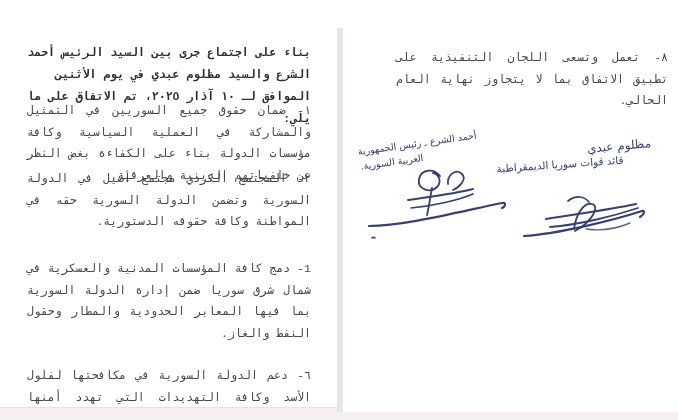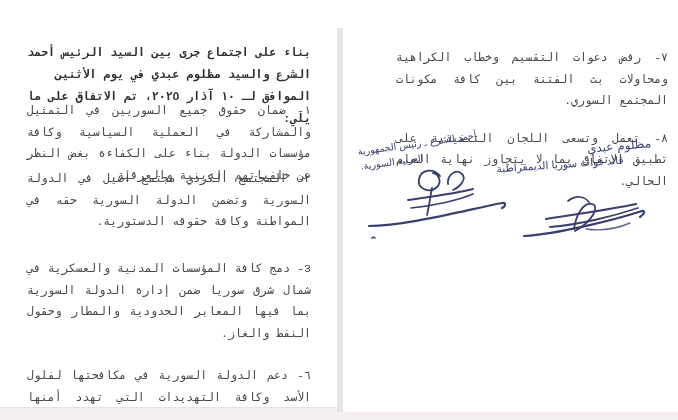--- a/index.html
+++ b/index.html
@@ -45,29 +45,28 @@
 </style>
 </head>
 <body>
 
 <div class="canvas">
 
   <div class="page page-left">
     <p class="doc-text preamble" dir="rtl">بناء على اجتماع جرى بين السيد الرئيس أحمد الشرع والسيد مظلوم عبدي في يوم الأثنين الموافق لـ ١٠ آذار ٢٠٢٥، تم الاتفاق على ما يلي:</p>
     <p class="doc-text clause-1" dir="rtl">١- ضمان حقوق جميع السوريين في التمثيل والمشاركة في العملية السياسية وكافة مؤسسات الدولة بناء على الكفاءة بغض النظر عن خلفياتهم الدينية والعرقية.</p>
     <p class="doc-text clause-2" dir="rtl">٢- المجتمع الكردي مجتمع أصيل في الدولة السورية وتضمن الدولة السورية حقه في المواطنة وكافة حقوقه الدستورية.</p>
-    <p class="doc-text clause-4" dir="rtl">3- دمج كافة المؤسسات المدنية والعسكرية في شمال شرق سوريا ضمن إدارة الدولة السورية بما فيها المعابر الحدودية والمطار وحقول النفط والغاز.</p>
+    <p class="doc-text clause-4" dir="rtl">1- دمج كافة المؤسسات المدنية والعسكرية في شمال شرق سوريا ضمن إدارة الدولة السورية بما فيها المعابر الحدودية والمطار وحقول النفط والغاز.</p>
     <p class="doc-text clause-6" dir="rtl">٦- دعم الدولة السورية في مكافحتها لفلول الأسد وكافة التهديدات التي تهدد أمنها ووحدتها.</p>
   </div>
 
   <div class="divider"></div>
 
   <div class="page page-right">
     <div class="p2text doc-text" dir="rtl">
-      <p>٧- رفض دعوات التقسيم وخطاب الكراهية ومحاولات بث الفتنة بين كافة مكونات المجتمع السوري.</p>
       <p>٨- تعمل وتسعى اللجان التنفيذية على تطبيق الاتفاق بما لا يتجاوز نهاية العام الحالي.</p>
     </div>
 
     <div class="hand abdi-name" dir="rtl">مظلوم عبدي</div>
     <div class="hand abdi-title" dir="rtl">قائد قوات سوريا الديمقراطية</div>
 
     <svg class="sig-svg abdi-sig" width="132" height="54" viewBox="0 0 132 54">
       <g fill="none" stroke="#39406e" stroke-linecap="round">
         <path d="M52,12 c 8,-6 16,-5 21,1" stroke-width="1.7"></path>
         <path d="M58,40 c 2,-15 10,-27 18,-25 c 8,2 1,17 -17,27" stroke-width="1.8"></path>

